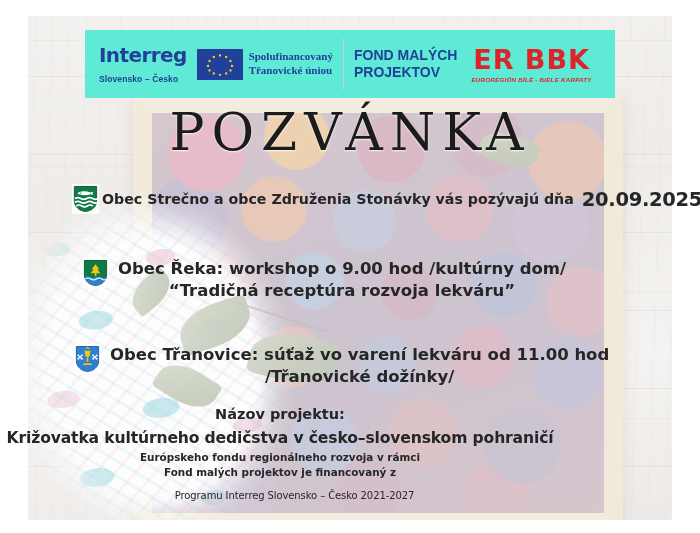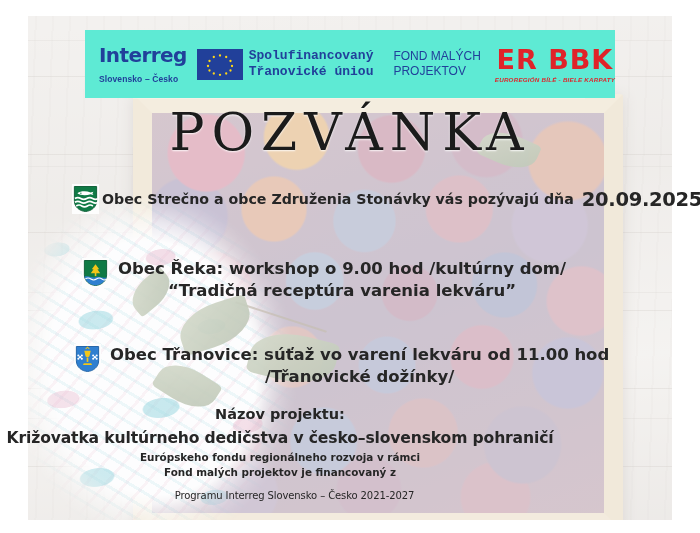--- a/index.html
+++ b/index.html
@@ -193,37 +193,37 @@
     padding-right: 10px;
   }
   .eu-flag {
     position: relative;
     width: 46px;
     height: 31px;
     background: #21409a;
     flex: none;
   }
   .eu-text {
-    font-family: Liberation Mono, monospace;
-    font-weight: bold;
-    font-size: 13px;
+    font-family: Liberation Serif, serif;
+    font-weight: bold;
+    font-size: 11px;
     line-height: 1.25;
     color: #21409a;
     white-space: nowrap;
   }
   .divider {
     width: 1px;
     align-self: stretch;
     margin: 8px 10px 8px 0;
     background: #c7cdd8;
   }
   .fmp-text {
     font-family: "Liberation Sans", sans-serif;
-    font-weight: normal;
-    font-size: 12px;
+    font-weight: bold;
+    font-size: 14px;
     line-height: 1.25;
     color: #21409a;
     white-space: nowrap;
     padding-right: 14px;
   }
   .erbbk-block {
     display: flex;
     flex-direction: column;
     align-items: center;
   }
@@ -424,21 +424,21 @@
         <svg viewBox="0 0 27 30" aria-hidden="true">
           <path d="M1.5 1.5 H25.5 V17 C25.5 24 19.5 28 13.5 28.5 C7.5 28 1.5 24 1.5 17 Z" fill="#0f7a45" stroke="#0b5c34" stroke-width="1"></path>
           <path d="M1.5 19 C6 17 10 21 13.5 19.5 C17 18 21 21.5 25.5 19.5 V17 C25.5 24 19.5 28 13.5 28.5 C7.5 28 1.5 24 1.5 17 Z" fill="#2f7fd0"></path>
           <path d="M2.5 21.5 q3 -2 6 0 t6 0 t6 0 t4 0" stroke="#ffffff" stroke-width="1.1" fill="none"></path>
           <path d="M13.5 5.5 L17.5 11 H15.6 L18.6 15.2 H8.4 L11.4 11 H9.5 Z" fill="#f2c619"></path>
           <rect x="12.7" y="14.8" width="1.7" height="3.6" fill="#f2c619"></rect>
         </svg>
       </div>
       <div class="block-text">
         <span>Obec Řeka: workshop o 9.00 hod /kultúrny dom/</span>
-        <span class="l2">“Tradičná receptúra varenia lekváru”</span>
+        <span class="l2">“Tradičná receptúra rozvoja lekváru”</span>
       </div>
     </div>
   </div>
 
   <div class="block" id="block-tranovice">
     <div class="block-row">
       <div class="crest">
         <svg viewBox="0 0 27 30" aria-hidden="true">
           <path d="M1.5 1.5 H25.5 V17 C25.5 24 19.5 28 13.5 28.5 C7.5 28 1.5 24 1.5 17 Z" fill="#2f7fd0" stroke="#1d5fa3" stroke-width="1"></path>
           <path d="M10 6 H17 L15.6 12 Q13.5 14.4 11.4 12 Z" fill="#f2c619"></path>

